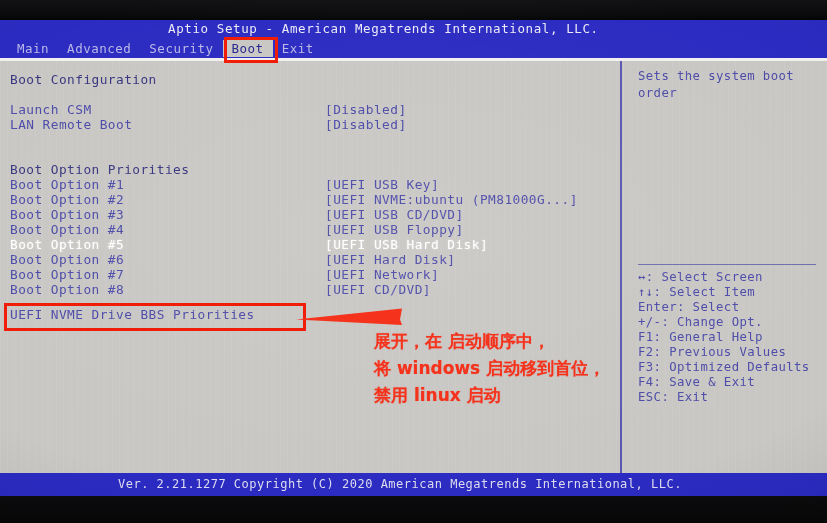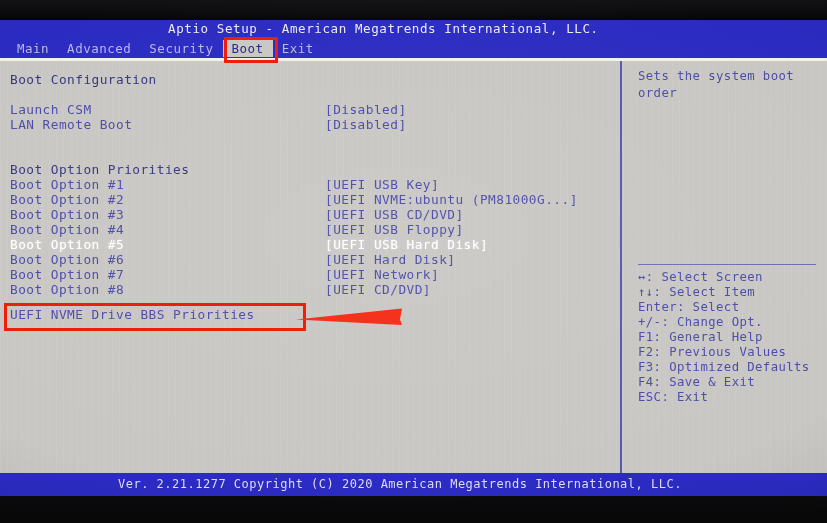--- a/index.html
+++ b/index.html
@@ -174,14 +174,19 @@
   <div class="footer-text">Ver. 2.21.1277 Copyright (C) 2020 American Megatrends International, LLC.</div>
 
   <div class="body-noise"></div>
   <div class="vignette"></div>
 
   <div class="anno-box" id="box-tab"></div>
   <div class="anno-box" id="box-bbs"></div>
   <svg class="anno-arrow" viewBox="0 0 106 18">
     <polygon points="0,11.5 106,0.5 104,11.5 106,17" fill="#f5321c"></polygon>
   </svg>
+  <div class="anno-text" id="note" style="color: rgb(245, 50, 28);">
+      <div>展开，在 启动顺序中，</div>
+      <div>将 windows 启动移到首位，</div>
+      <div>禁用 linux 启动</div>
+    </div>
 
 </div>
 
 </body></html>

